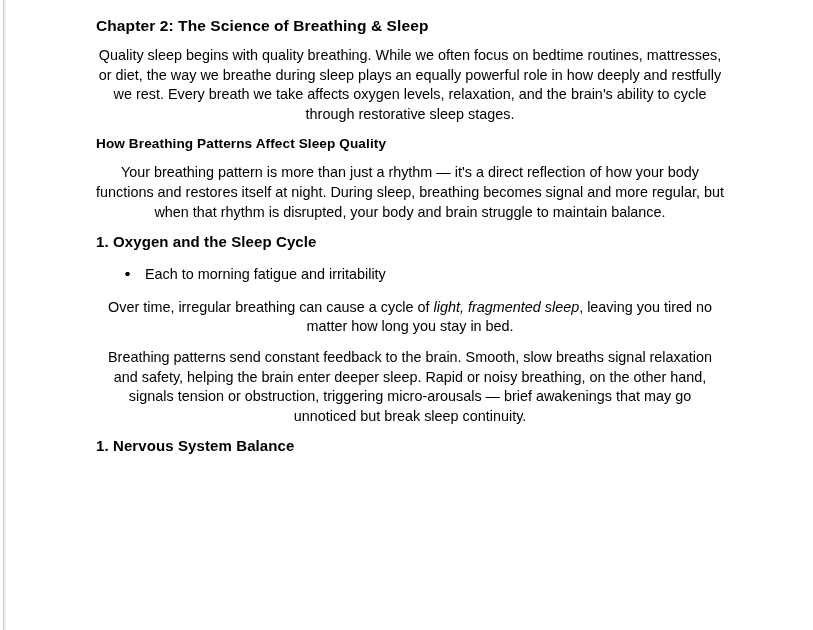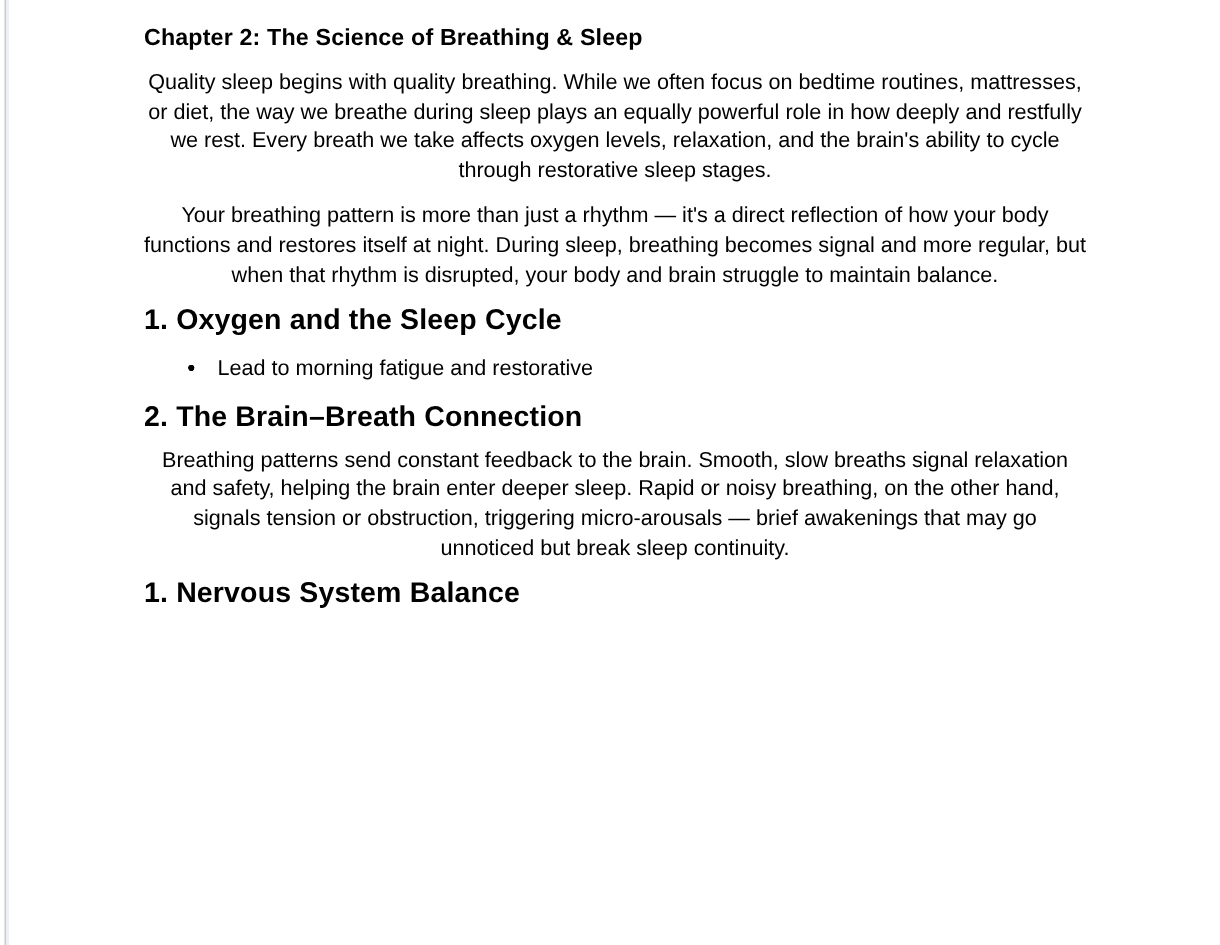--- a/index.html
+++ b/index.html
@@ -61,21 +61,21 @@
 
   h2.doc-h2 {
     font-size: 13.6px;
     font-weight: bold;
     line-height: 18px;
     margin: 0 0 10px 0;
     letter-spacing: 0.1px;
   }
 
   h3.doc-h3 {
-    font-size: 19px;
+    font-size: 15px;
     font-weight: bold;
     line-height: 18px;
     margin: 0 0 10px 0;
     letter-spacing: 0.1px;
   }
 
   p.doc-p {
     font-size: 14.4px;
     line-height: 19.6px;
     margin: 0 0 11px 0;
@@ -116,40 +116,41 @@
 
   <div class="page-edge-soft"></div>
   <div class="page-edge"></div>
 
   <div class="content">
 
     <h1 class="doc-title">Chapter 2: The Science of Breathing &amp; Sleep</h1>
 
     <p class="doc-p">Quality sleep begins with quality breathing. While we often focus on bedtime routines, mattresses, or diet, the way we breathe during sleep plays an equally powerful role in how deeply and restfully we rest. Every breath we take affects oxygen levels, relaxation, and the brain's ability to cycle through restorative sleep stages.</p>
 
+    <h2 class="doc-h2">How Breathing Patterns Affect Sleep Quality</h2>
 
     <p class="doc-p">Your breathing pattern is more than just a rhythm — it's a direct reflection of how your body functions and restores itself at night. During sleep, breathing becomes signal and more regular, but when that rhythm is disrupted, your body and brain struggle to maintain balance.</p>
 
     <h3 class="doc-h3">1. Oxygen and the Sleep Cycle</h3>
 
 
     <ul class="doc-list">
       <li>
         <span class="bullet-marker">•</span>
       </li>
       <li>
         <span class="bullet-marker">•</span>
       </li>
       <li>
         <span class="bullet-marker">•</span>
-        <span>Lead to morning fatigue and restorative</span>
+        <span>Each to morning fatigue and irritability</span>
       </li>
     </ul>
 
+    <p class="doc-p"><span>Over time, irregular breathing can cause a cycle of </span><em class="doc-em">light, fragmented sleep</em><span>, leaving you tired no matter how long you stay in bed.</span></p>
 
-    <h3 class="doc-h3">2. The Brain–Breath Connection</h3>
 
     <p class="doc-p">Breathing patterns send constant feedback to the brain. Smooth, slow breaths signal relaxation and safety, helping the brain enter deeper sleep. Rapid or noisy breathing, on the other hand, signals tension or obstruction, triggering micro-arousals — brief awakenings that may go unnoticed but break sleep continuity.</p>
 
     <h3 class="doc-h3">1. Nervous System Balance</h3>
 
   </div>
 </div>
 
 </body></html>

